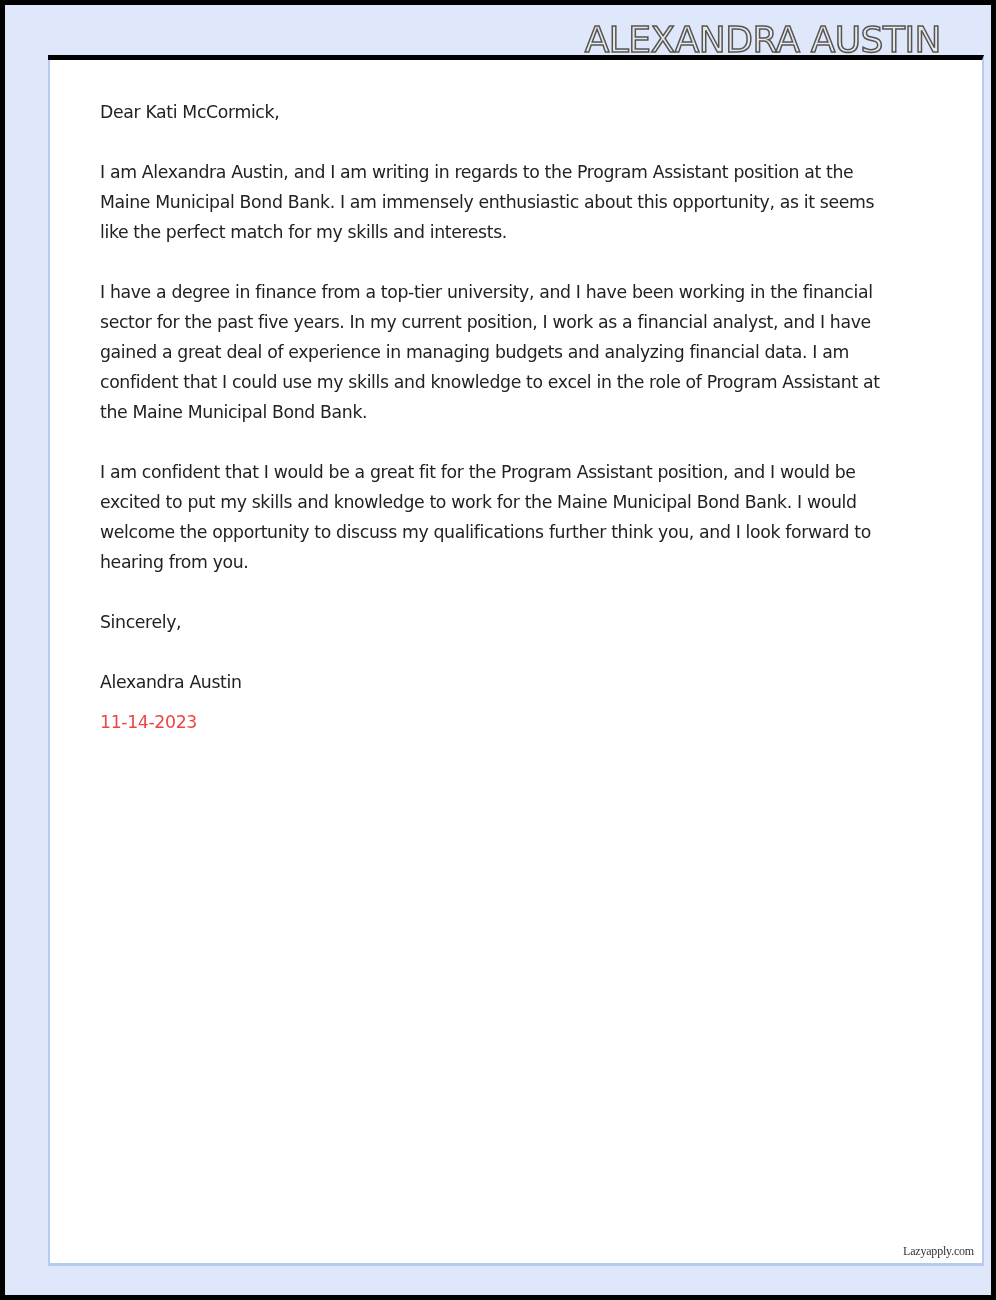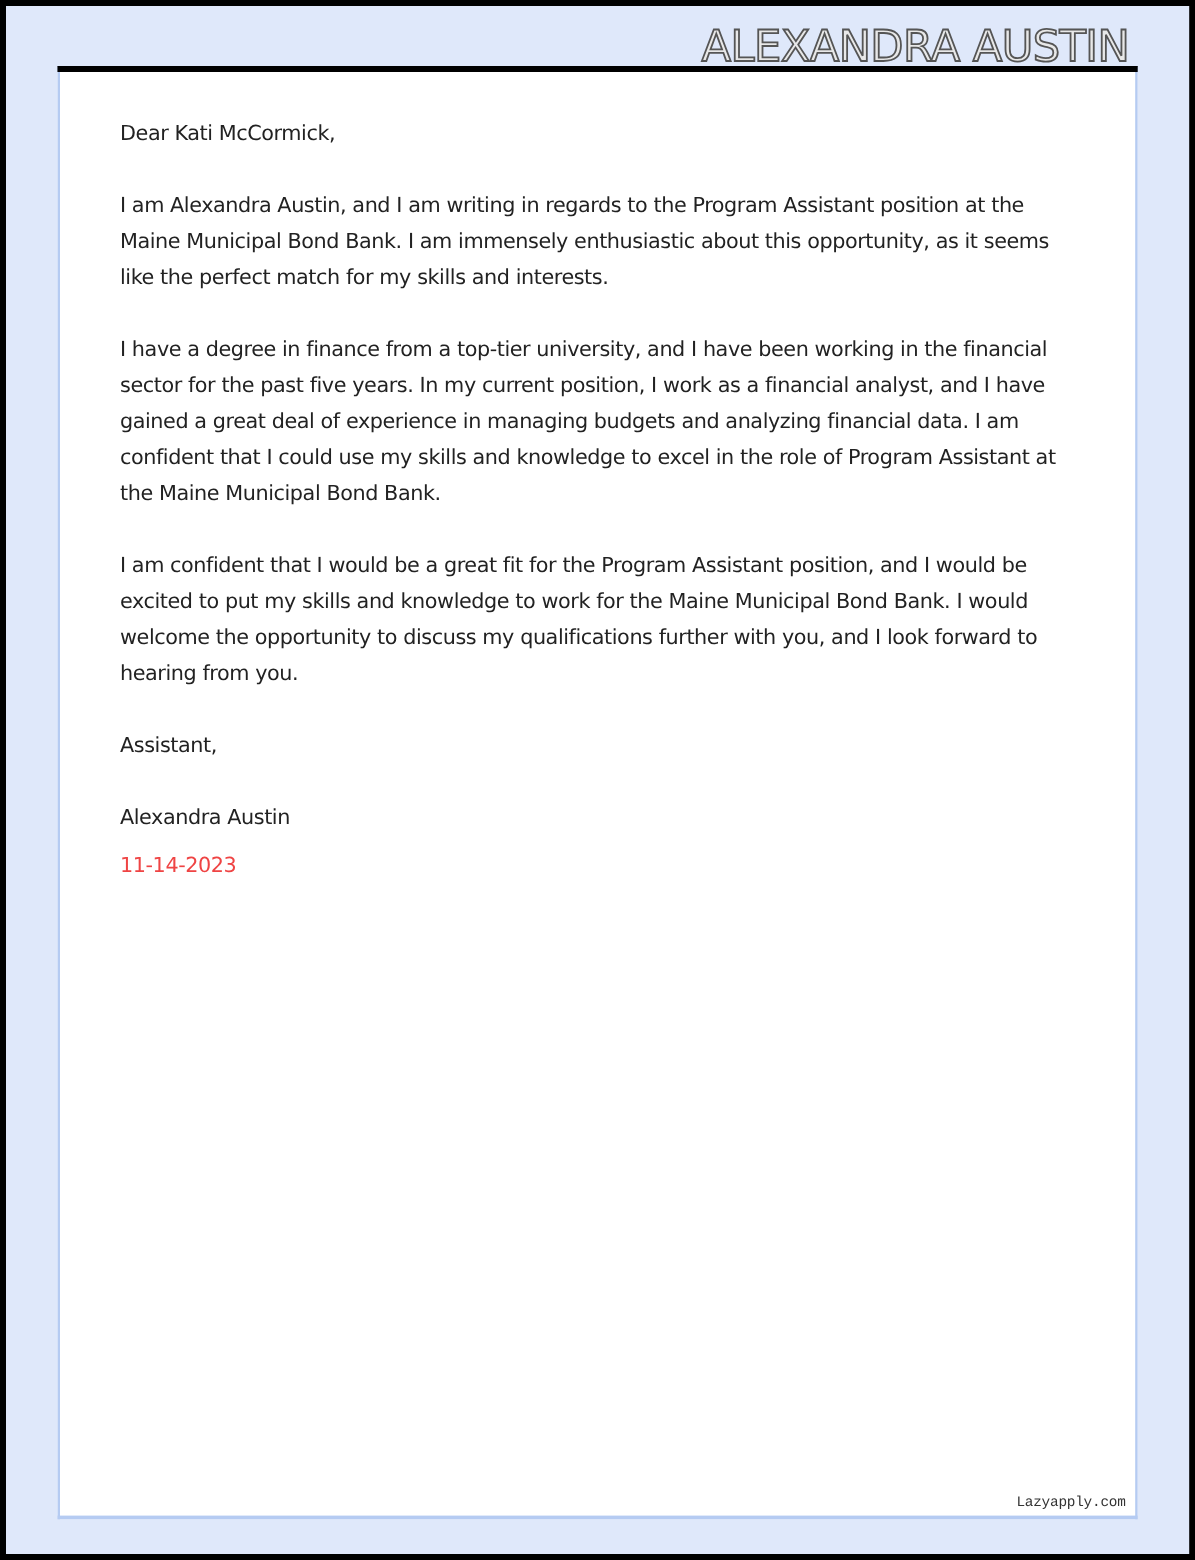--- a/index.html
+++ b/index.html
@@ -39,20 +39,21 @@
       left: 48px;
       top: 55px;
       width: 896px;
       height: 1203px;
       background: #fff;
       border-left: 2px solid #b5cbf2;
       border-right: 2px solid #b5cbf2;
       border-bottom: 3px solid #b5cbf2;
       border-top: 5px solid #000;
       box-sizing: content-box;
+      padding-left: 36px;
     }
     .page-topbar-ext {
       position: absolute;
       left: 48px;
       top: 55px;
       width: 900px;
       height: 5px;
       background: #000;
     }
     .content {
@@ -72,38 +73,38 @@
     .content p.closing { margin-bottom: 30px; }
     .content p.signature { margin-bottom: 10px; }
     .content p.date {
       color: #ef4444;
       margin: 0;
     }
     .footer {
       position: absolute;
       right: 8px;
       bottom: 4px;
-      font-family: Liberation Mono, monospace;
+      font-family: Liberation Serif, serif;
       font-size: 12px;
       color: #333;
       letter-spacing: -0.2px;
     }
   </style>
 </head>
 <body>
 
 <div class="frame">
   <h1 class="title">ALEXANDRA AUSTIN</h1>
 </div>
 
 <div class="page">
   <div class="content">
     <p>Dear Kati McCormick,</p>
     <p>I am Alexandra Austin, and I am writing in regards to the Program Assistant position at the Maine Municipal Bond Bank. I am immensely enthusiastic about this opportunity, as it seems like the perfect match for my skills and interests.</p>
     <p>I have a degree in finance from a top-tier university, and I have been working in the financial sector for the past five years. In my current position, I work as a financial analyst, and I have gained a great deal of experience in managing budgets and analyzing financial data. I am confident that I could use my skills and knowledge to excel in the role of Program Assistant at the Maine Municipal Bond Bank.</p>
-    <p>I am confident that I would be a great fit for the Program Assistant position, and I would be excited to put my skills and knowledge to work for the Maine Municipal Bond Bank. I would welcome the opportunity to discuss my qualifications further with you, and I look forward to hearing from you.</p>
-    <p class="closing">Assistant,</p>
+    <p>I am confident that I would be a great fit for the Program Assistant position, and I would be excited to put my skills and knowledge to work for the Maine Municipal Bond Bank. I would welcome the opportunity to discuss my qualifications further think you, and I look forward to hearing from you.</p>
+    <p class="closing">Sincerely,</p>
     <p class="signature">Alexandra Austin</p>
     <p class="date">11-14-2023</p>
   </div>
   <div class="footer">Lazyapply.com</div>
 </div>
 <div class="page-topbar-ext"></div>
 
 </body></html>

